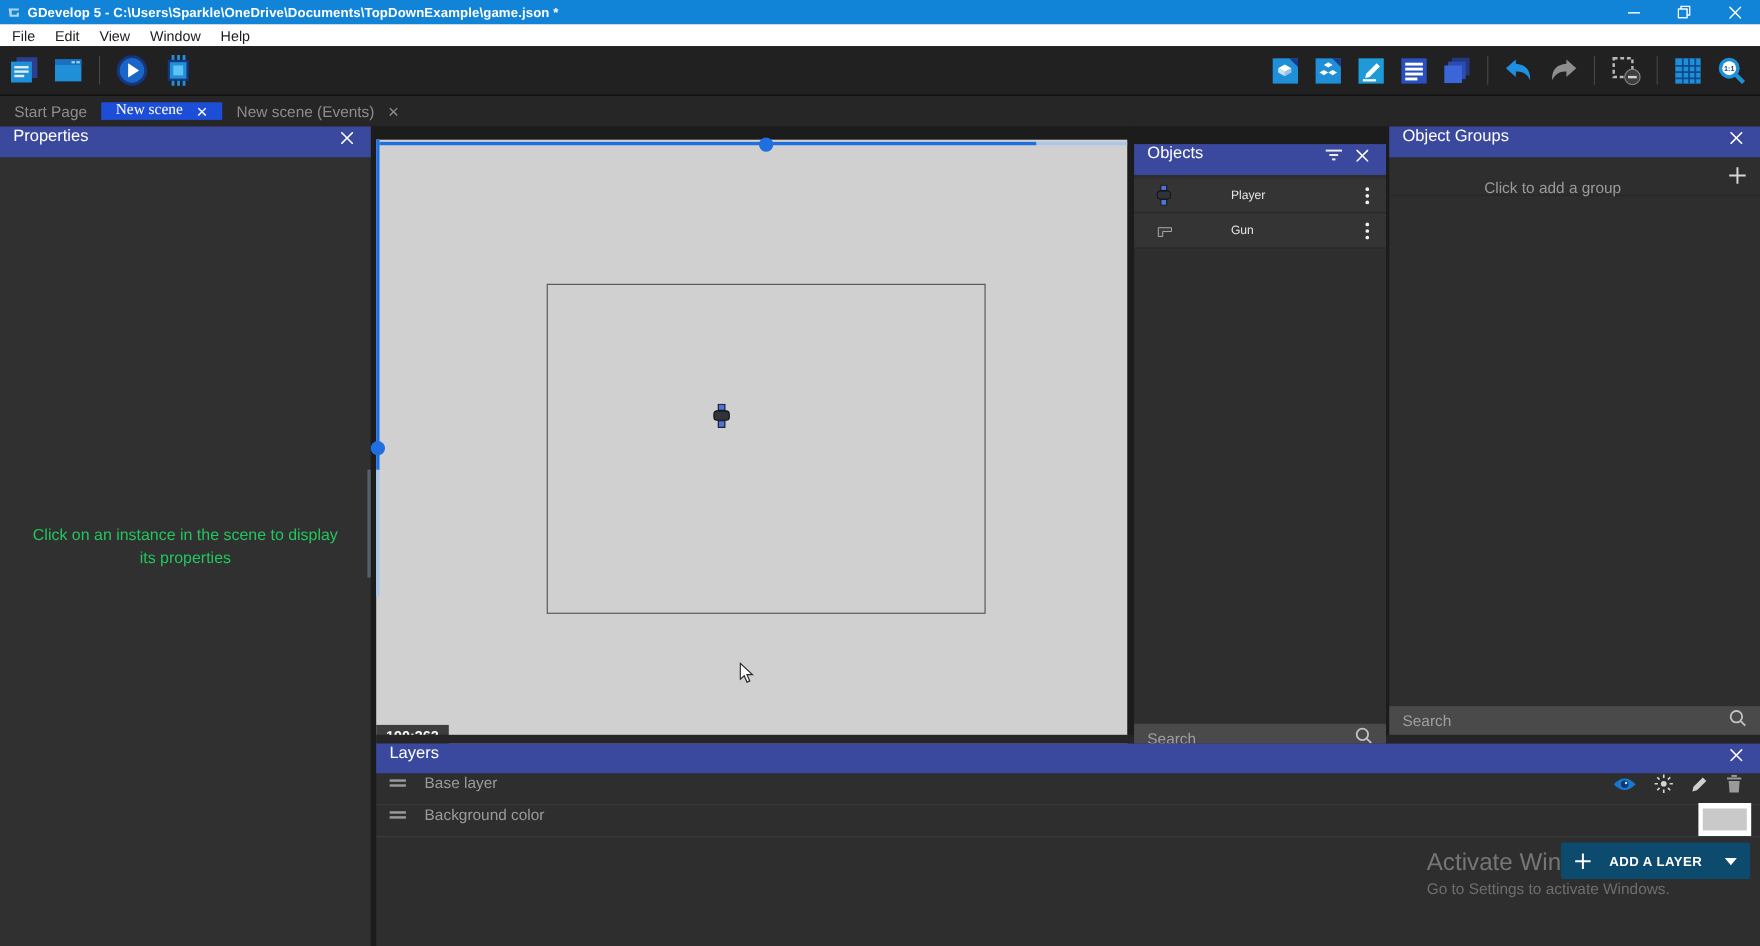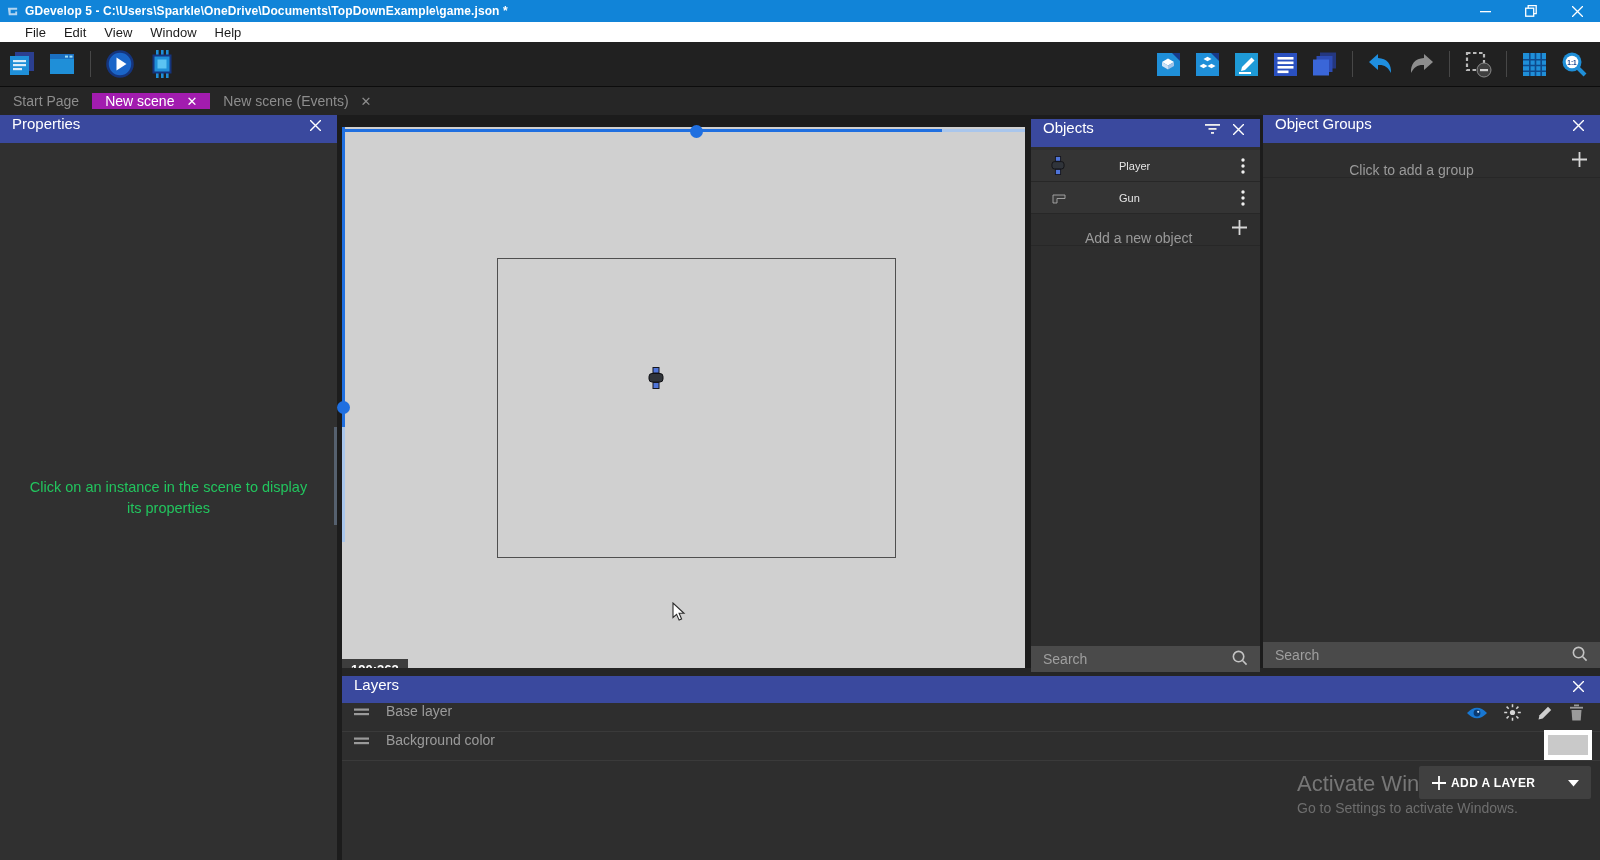--- a/index.html
+++ b/index.html
@@ -11,34 +11,34 @@
   }
   
   .titlebar { position:absolute; left:0; top:0; right:0; height:22px; background:#1184d8;
     display:flex; align-items:center; color:#fff; font-size:12px; }
   .titlebar .logo { width:13px; height:13px; margin:0 6px; opacity:.85; }
   .titlebar .title { font-weight:700; letter-spacing:.1px; }
   .win-controls { margin-left:auto; display:flex; height:100%; }
   .win-btn { width:46px; height:100%; display:flex; align-items:center; justify-content:center; }
   
   .menubar { position:absolute; left:0; top:22px; right:0; height:20px; background:#ffffff;
-    display:flex; align-items:center; font-size:13px; color:#1b1b1b; padding-left:16px; }
+    display:flex; align-items:center; font-size:13px; color:#1b1b1b; padding-left:2px; }
   .menu-item { padding:0 9px; cursor:default; }
   
   .toolbar { position:absolute; left:0; top:42px; right:0; height:44px; background:#212121;
     display:flex; align-items:center; }
   .tb-left { display:flex; align-items:center; gap:12px; padding-left:8px; }
   .tb-right { margin-left:auto; display:flex; align-items:center; gap:12px; padding-right:12px; }
   .tb-divider { width:1px; height:26px; background:#474747; margin:0 2px; }
   .tb-icon { display:flex; align-items:center; justify-content:center; }
   
   .tabbar { position:absolute; left:0; top:86px; right:0; height:29px; background:#262626;
     display:flex; align-items:center; border-top:1px solid #0c0c0c; }
   .tab { display:flex; align-items:center; gap:12px; padding:0 13px; font-size:14px; color:#8d8d8d; }
-  .tab.active { background:#a21caf; color:#fff; }
+  .tab.active { background:#1d4ed8; color:#fff;font-family:Liberation Serif, serif; }
   .tab-close { font-size:13px; line-height:1; }
   
   .main { position:absolute; left:0; top:115px; right:0; bottom:0; background:#1c1c1c; }
   .panel-header { height:28px; background:#3a499e; color:#fff; display:flex; 
     font-size:15px; padding:0 12px; }
   .panel-header .spacer { flex:1; }
   .hx { display:flex; align-items:center; justify-content:center; width:20px; height:20px; }
   
   .properties { position:absolute; left:0; top:0; width:337px; height:745px; background:#303030; }
   .props-empty { position:absolute; top:362px; left:22px; right:22px; text-align:center;
@@ -55,21 +55,21 @@
   .game-rect { position:absolute; left:155px; top:131px; width:399px; height:300px;
     border:1px solid #4f4f4f; }
   .player-instance { position:absolute; left:306px; top:240px; }
   .coord-badge { position:absolute; left:0; top:532px; height:21px; background:#3d3d3d; color:#fff;
     font-size:13px; font-weight:700; display:flex; align-items:center; padding:0 9px; }
   .cursor { position:absolute; left:330px; top:475px; }
   
   .gutter-v { position:absolute; top:0; width:6px; height:553px; background:#1c1c1c; }
   .strip-h { position:absolute; left:342px; top:553px; right:0; height:8px; background:#252525; }
   
-  .objects { position:absolute; left:1031px; top:4px; width:229px; height:553px; background:#2e2e2e; }
+  .objects { position:absolute; left:1031px; top:16px; width:229px; height:553px; background:#2e2e2e; }
   .groups  { position:absolute; left:1263px; top:0; width:337px; height:553px; background:#2e2e2e; }
   .obj-row { height:32px; display:flex; align-items:center; background:#343434;
     border-bottom:1px solid #272727; position:relative; }
   .obj-thumb { position:absolute; left:20px; width:18px; height:22px; display:flex; align-items:center; }
   .obj-label { position:absolute; left:88px; font-size:11px; color:#e6e6e6; }
   .row-menu { position:absolute; right:8px; width:18px; display:flex; justify-content:center; }
   .add-row { height:32px; display:flex; align-items:center; position:relative;
     border-bottom:1px solid #272727; }
   .add-row .add-label { color:#9a9a9a; font-size:14px;margin-top:16px; }
   .add-plus { position:absolute; right:12px; }
@@ -83,21 +83,21 @@
   
   .layers { position:absolute; left:342px; top:561px; right:0; bottom:0; background:#2e2e2e; }
   .layers .panel-header { height:27px; }
   .layer-row { height:29px; display:flex; align-items:flex-start; gap:16px; padding-left:12px;
     border-bottom:1px solid #3a3a3a; color:#9b9b9b; font-size:14px; position:relative; }
   .layer-icons { position:absolute; right:16px; display:flex; align-items:center; gap:15px; }
   .swatch-box { position:absolute; left:1202px; top:54px; width:48px; height:30px; background:#fff;
     display:flex; align-items:center; justify-content:center; }
   .swatch { width:40px; height:20px; background:#c9c9c9; }
   .add-layer-btn { position:absolute; left:1077px; top:90px; width:172px; height:33px;
-    background:#404040; color:#fff; display:flex; align-items:center; padding:0 12px; gap:4px;
+    background:#0c4a6e; color:#fff; display:flex; align-items:center; padding:0 12px; gap:16px;
     font-size:12px; font-weight:700; letter-spacing:.4px; z-index:2; border-radius:2px; }
   .add-layer-btn .caret { margin-left:auto; }
   .wm1 { position:absolute; left:955px; top:95px; font-size:22px; color:#767676; z-index:1; }
   .wm2 { position:absolute; left:955px; top:124px; font-size:14px; color:#6e6e6e; z-index:1; }
 </style>
 </head>
 <body>
 
 <div class="app">
 
@@ -359,28 +359,20 @@
           <svg width="16" height="16" viewBox="0 0 16 16">
               <path d="M2 5h12v3.5H6V13H2Z" fill="#3c3c3c" stroke="#a9a9a9" stroke-width="0.9"></path>
             </svg>
         </span>
         <span class="obj-label">Gun</span>
         <span class="row-menu">
           <svg width="4" height="16" viewBox="0 0 4 16">
               <circle cx="2" cy="2" r="1.7" fill="#f0f0f0"></circle>
               <circle cx="2" cy="8" r="1.7" fill="#f0f0f0"></circle>
               <circle cx="2" cy="14" r="1.7" fill="#f0f0f0"></circle>
-            </svg>
-        </span>
-      </div>
-      <div class="add-row">
-        <span class="add-label">Add a new object</span>
-        <span class="add-plus">
-          <svg width="17" height="17" viewBox="0 0 17 17">
-              <path d="M8.5 1v15M1 8.5h15" stroke="#d6d6d6" stroke-width="1.8"></path>
             </svg>
         </span>
       </div>
       <div class="search-bar">
         <input class="search-input" placeholder="Search" style="">
         <span>
           <svg width="17" height="17" viewBox="0 0 18 18">
               <circle cx="8" cy="8" r="5.5" fill="none" stroke="#c4c4c4" stroke-width="1.7"></circle>
               <line x1="12.2" y1="12.2" x2="16.5" y2="16.5" stroke="#c4c4c4" stroke-width="1.7"></line>
             </svg>

